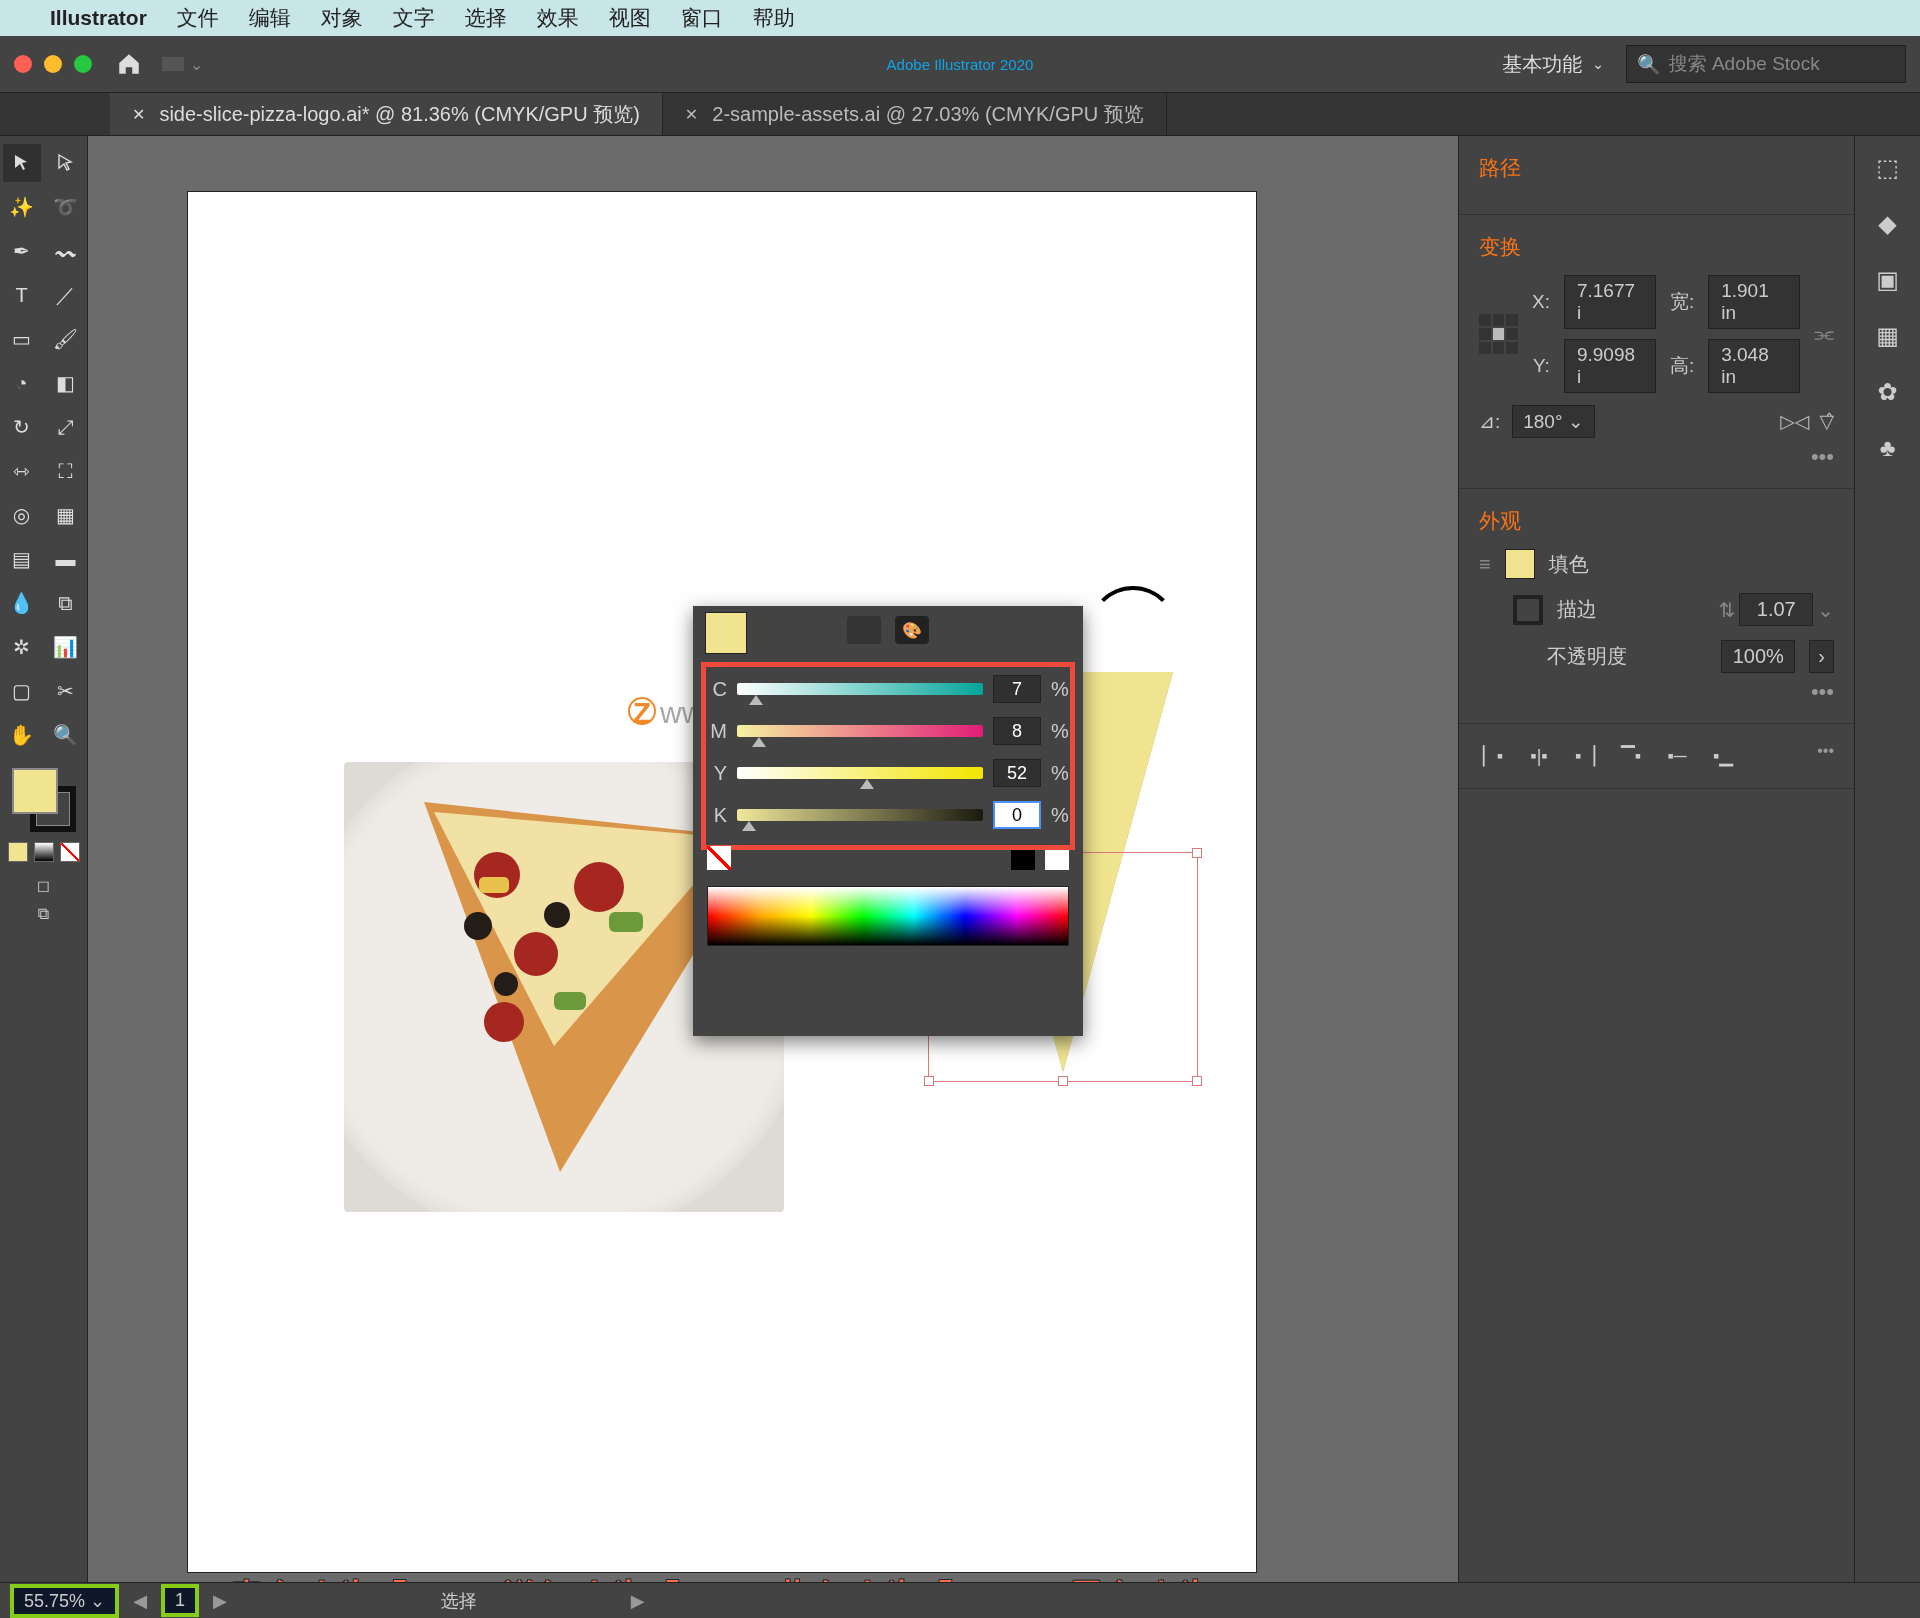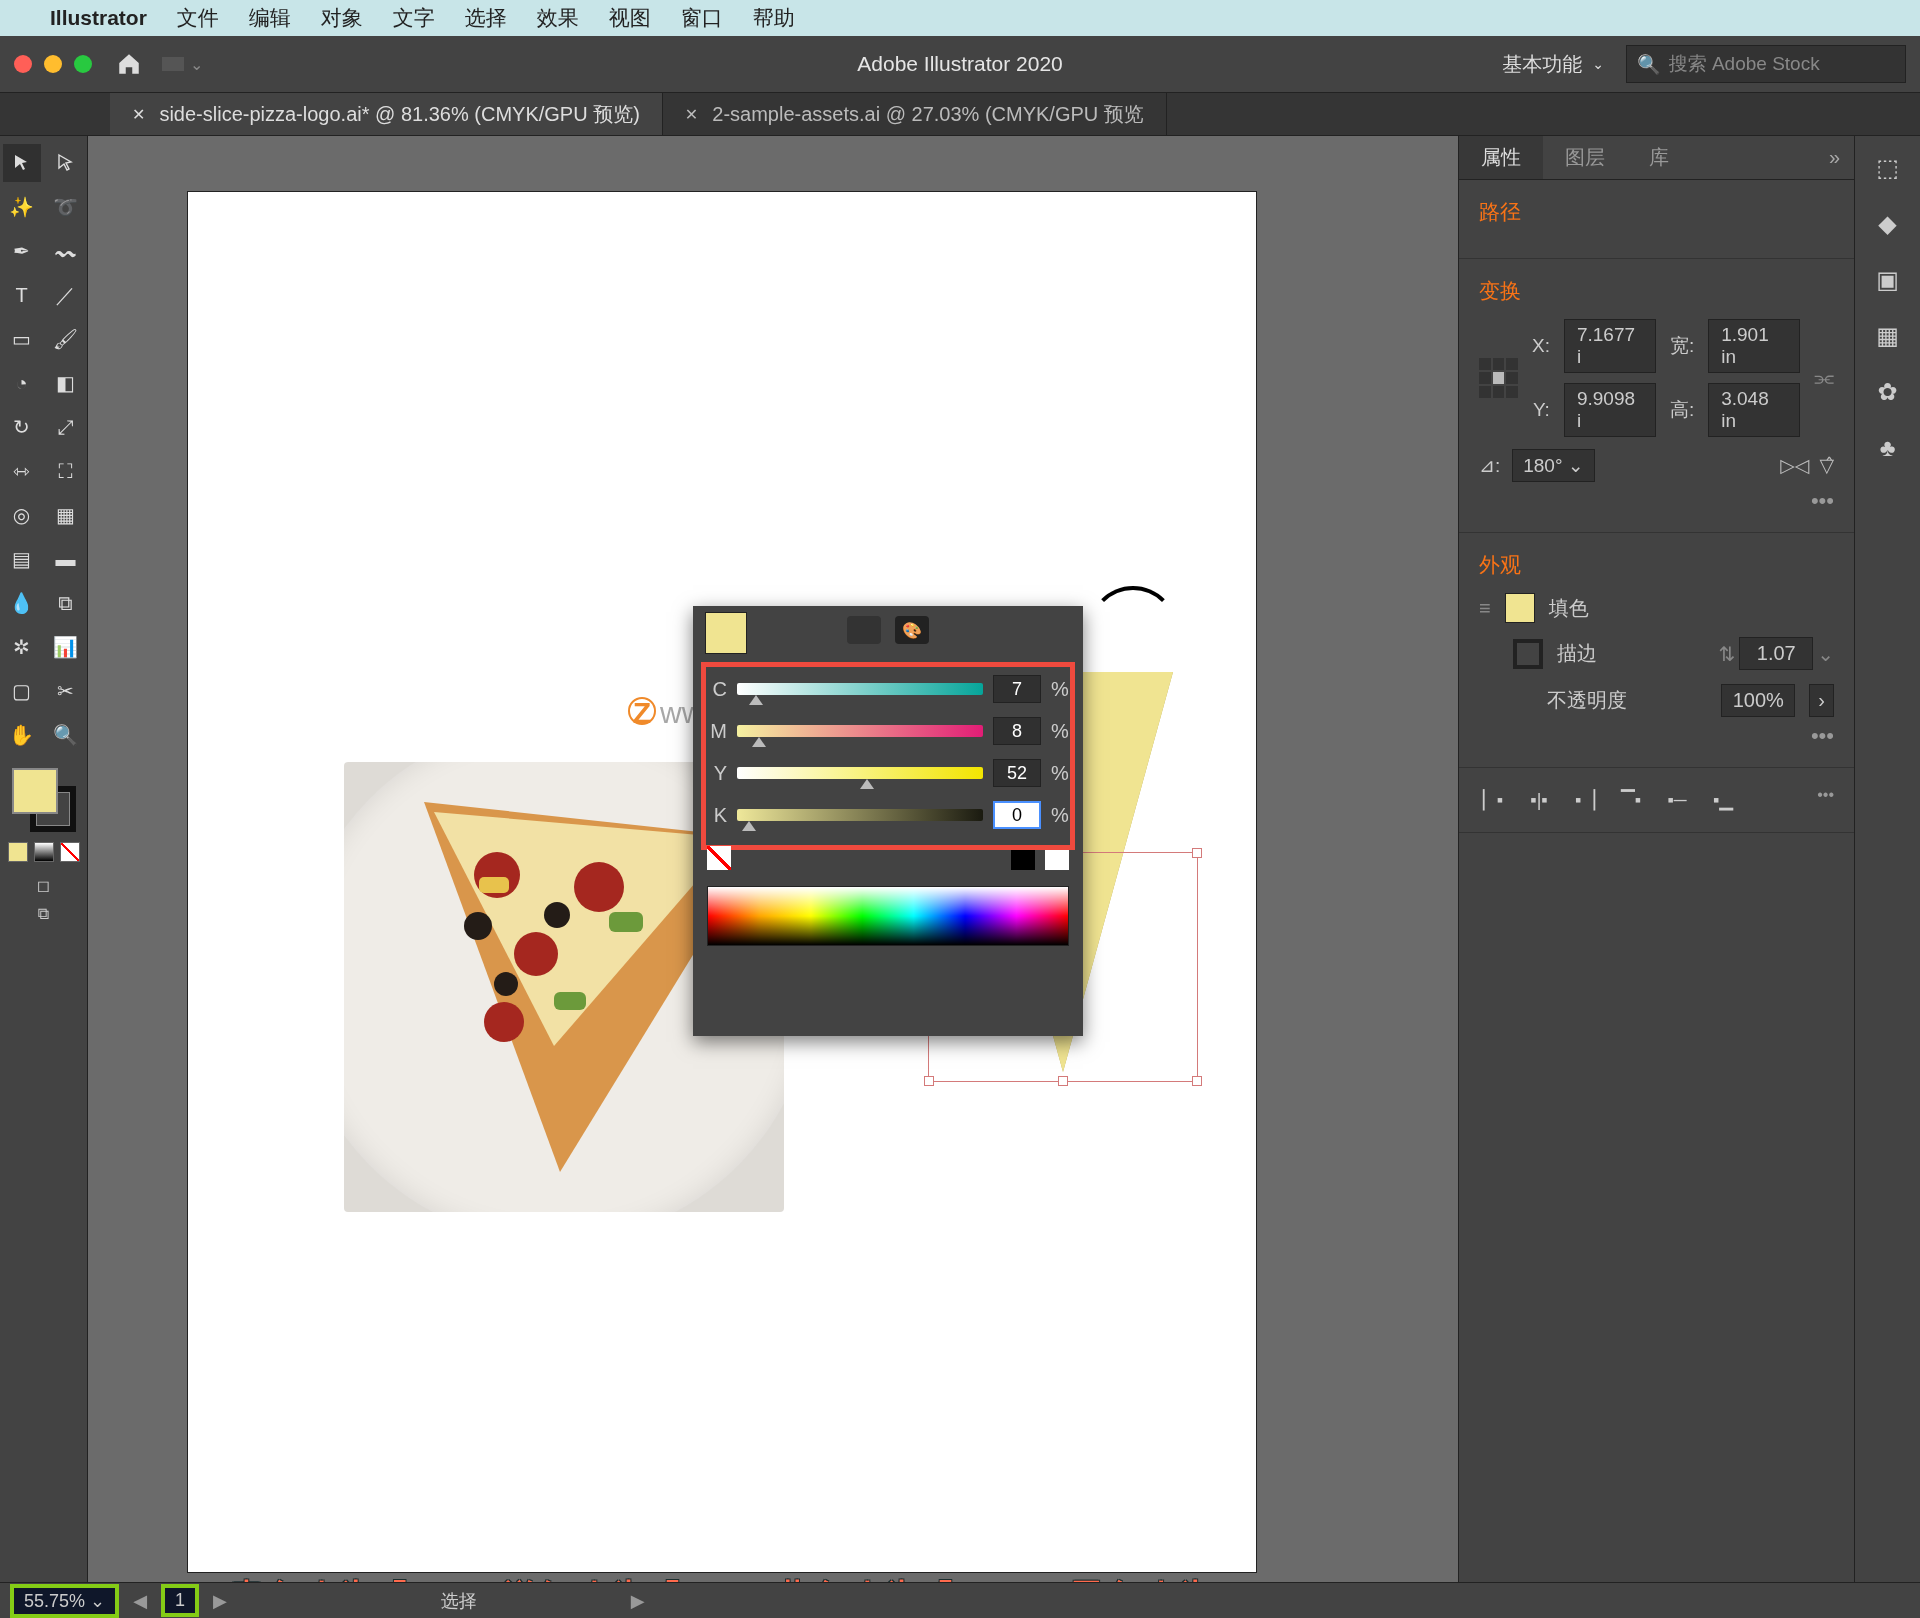--- a/index.html
+++ b/index.html
@@ -10,21 +10,21 @@
 .macmenu .appname { font-weight:bold; }
 
 .appwin { position:absolute; left:0; top:36px; right:0; bottom:0; background:#3a3a3a; display:flex; flex-direction:column; }
 
 .titlebar { height:56px; background:#434343; display:flex; align-items:center; padding:0 14px; color:#ccc; position:relative; }
 .trafficlights { display:flex; gap:12px; }
 .trafficlights span { width:18px; height:18px; border-radius:50%; display:block; }
 .tl-close{background:#ff5f57;} .tl-min{background:#ffbd2e;} .tl-max{background:#28c940;}
 .home-icon { margin-left:24px; color:#ddd; font-size:24px; }
 .wksw { margin-left:20px; width:22px; height:14px; background:#555; display:inline-block; }
-.titlebar .titletext { position:absolute; left:50%; transform:translateX(-50%); font-size:21px; color:#e5e5e5; }
+.titlebar .titletext { position:absolute; left:50%; transform:translateX(-50%); font-size:15px; color:#0ea5e9; }
 .workspace { margin-left:auto; display:flex; align-items:center; gap:10px; font-size:20px; color:#ddd; }
 .workspace .chev { font-size:14px; }
 .search { background:#333; border:1px solid #222; height:38px; width:280px; display:flex; align-items:center; padding:0 10px; color:#888; font-size:19px; margin-left:22px; }
 
 .doctabs { height:44px; background:#353535; display:flex; align-items:center; padding-left:110px; border-top:1px solid #222; border-bottom:1px solid #222;}
 .doctab { display:flex; align-items:center; gap:14px; color:#bbb; font-size:20px; padding:0 22px; height:100%; border-right:1px solid #222;}
 .doctab.active { background:#434343; color:#ddd; }
 .doctab .close{font-size:16px;}
 
 .workarea { flex:1; display:flex; position:relative; }
@@ -307,26 +307,20 @@
           <span class="nA"></span>
           <span style="flex:1;"></span>
           <span class="nB"></span>
           <span class="nC"></span>
         </div>
         <div class="spectrum"></div>
       </div>
     </div>
 
     <div class="proppanel">
-      <div class="pp-tabs">
-        <div class="pp-tab active">属性</div>
-        <div class="pp-tab">图层</div>
-        <div class="pp-tab">库</div>
-        <span class="pp-chev">»</span>
-      </div>
       <div class="pp-sec">
         <div class="pp-label">路径</div>
       </div>
       <div class="pp-sec">
         <div class="pp-label">变换</div>
         <div style="display:flex;gap:14px;align-items:center;">
           <div class="ref-anchor">
             <span></span>
               <span></span>
               <span></span>

